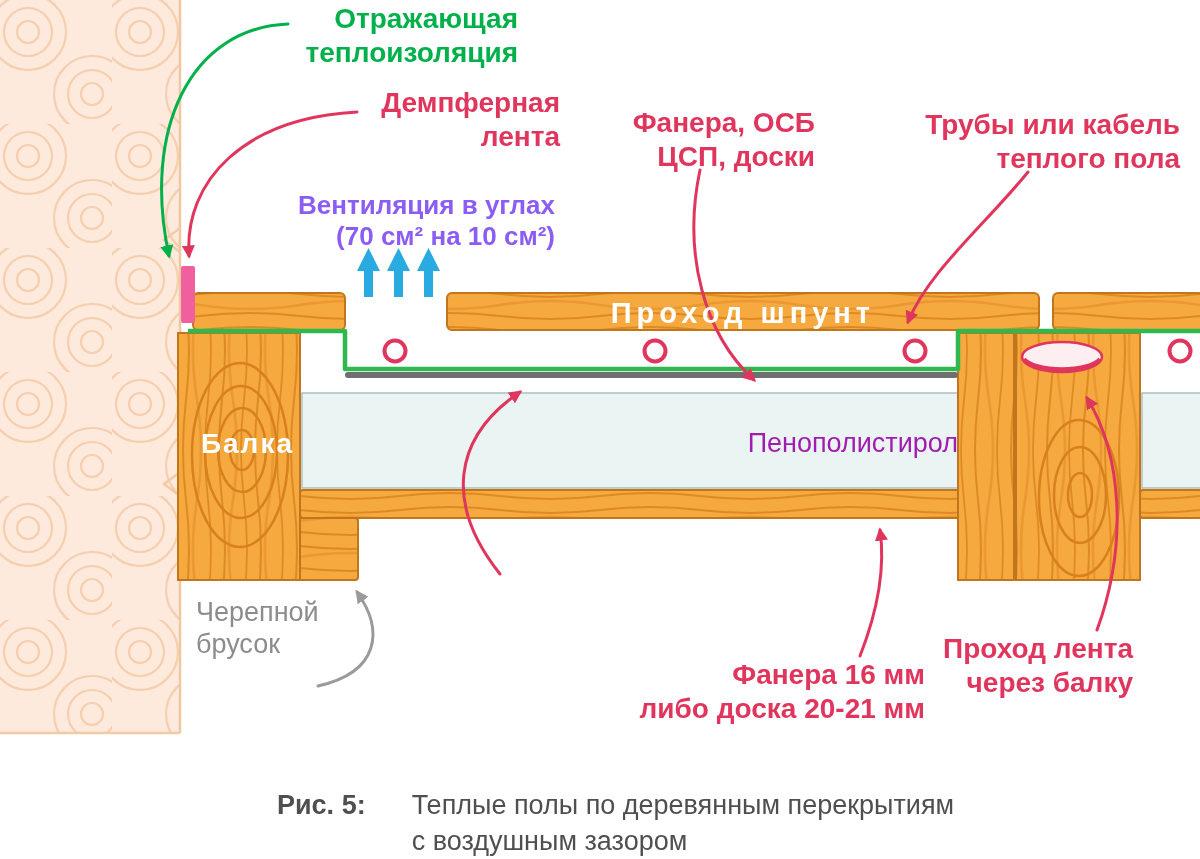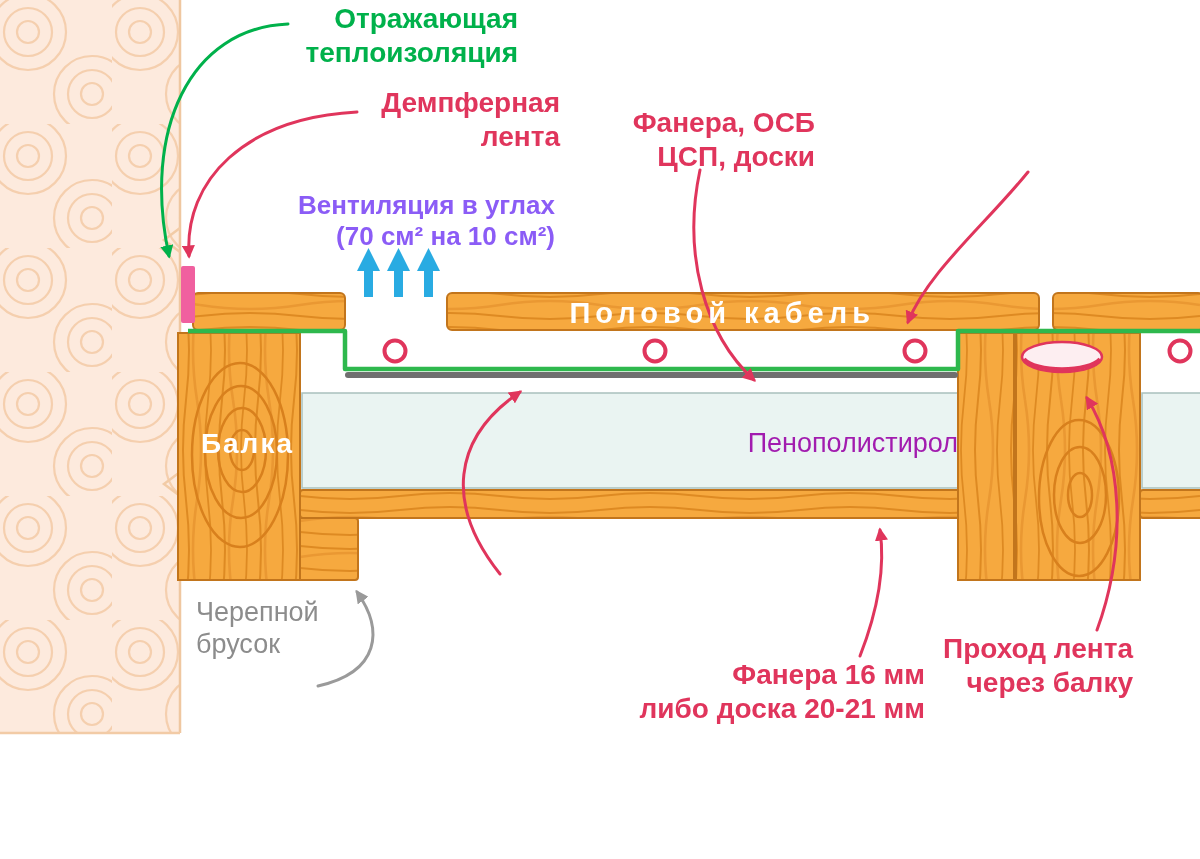--- a/index.html
+++ b/index.html
@@ -155,31 +155,38 @@
 
   <div class="label center bold c-red" style="left:360px;top:86px;width:200px;font-size:28px;">Демпферная
 лента</div>
 
   <div class="label center bold c-blue" style="left:270px;top:190px;width:285px;font-size:26px;">Вентиляция в углах
 (70 см² на 10 см²)</div>
 
   <div class="label center bold c-red" style="left:590px;top:106px;width:225px;font-size:28px;">Фанера, ОСБ
 ЦСП, доски</div>
 
+  <div class="label center bold c-red" style="left:920px;top:108px;width:260px;font-size:28px;">Трубы или кабель
+теплого пола</div>
 
-  <div class="label center bold c-white" style="left:455px;top:296px;width:420px;font-size:29px;letter-spacing:5px;">Половой кабель</div>
+  <div class="label center bold c-white" style="left:455px;top:296px;width:420px;font-size:29px;letter-spacing:5px;">Проход шпунт</div>
 
   <div class="label center bold c-white" style="left:182px;top:427px;width:112px;font-size:28px;letter-spacing:2px;">Балка</div>
 
   <div class="label center c-dark" style="left:302px;top:427px;width:656px;font-size:27px;">Пенополистирол</div>
 
 
   <div class="label center bold c-red" style="left:565px;top:658px;width:360px;font-size:28px;">Фанера 16 мм
 либо доска 20-21 мм</div>
 
   <div class="label c-gray" style="left:196px;top:596px;width:180px;font-size:27px;">Черепной
 брусок</div>
 
   <div class="label center bold c-red" style="left:898px;top:632px;width:235px;font-size:28px;">Проход лента
 через балку</div>
 
+  <div class="caption">
+    <span class="fig">Рис. 5:</span>
+    <span class="body">Теплые полы по деревянным перекрытиям
+с воздушным зазором</span>
+  </div>
 
 </div>
 
 </body></html>

